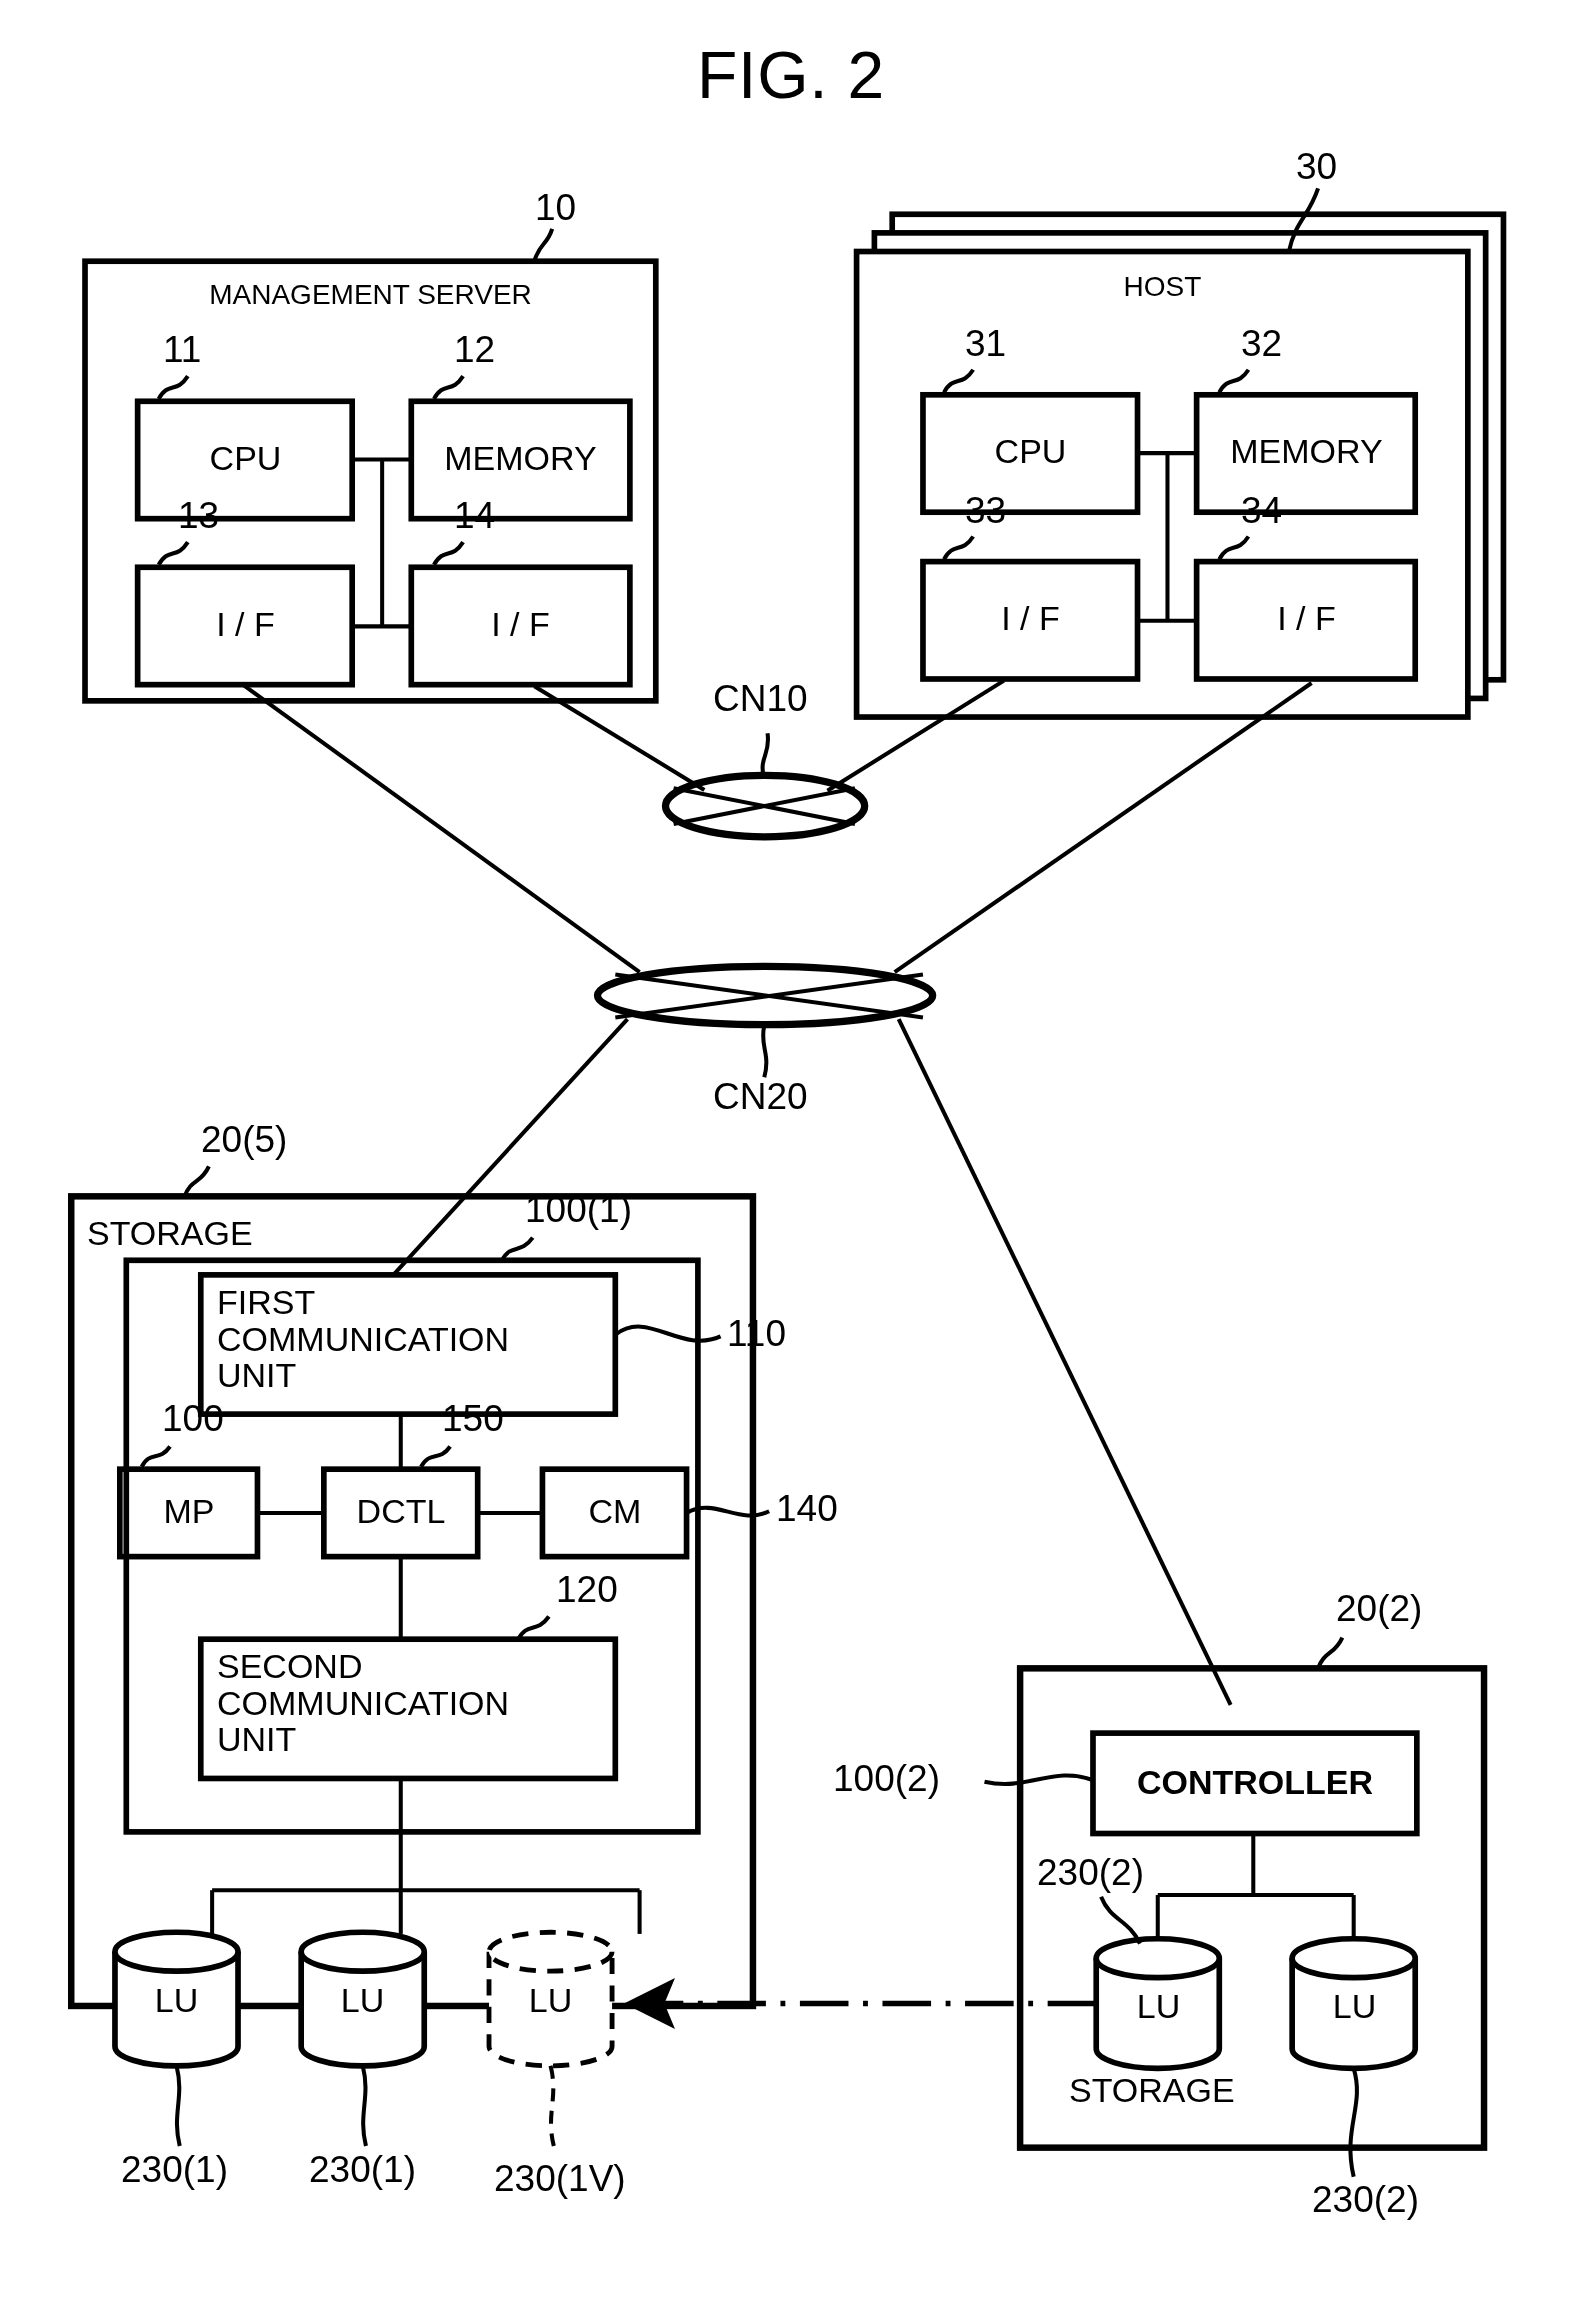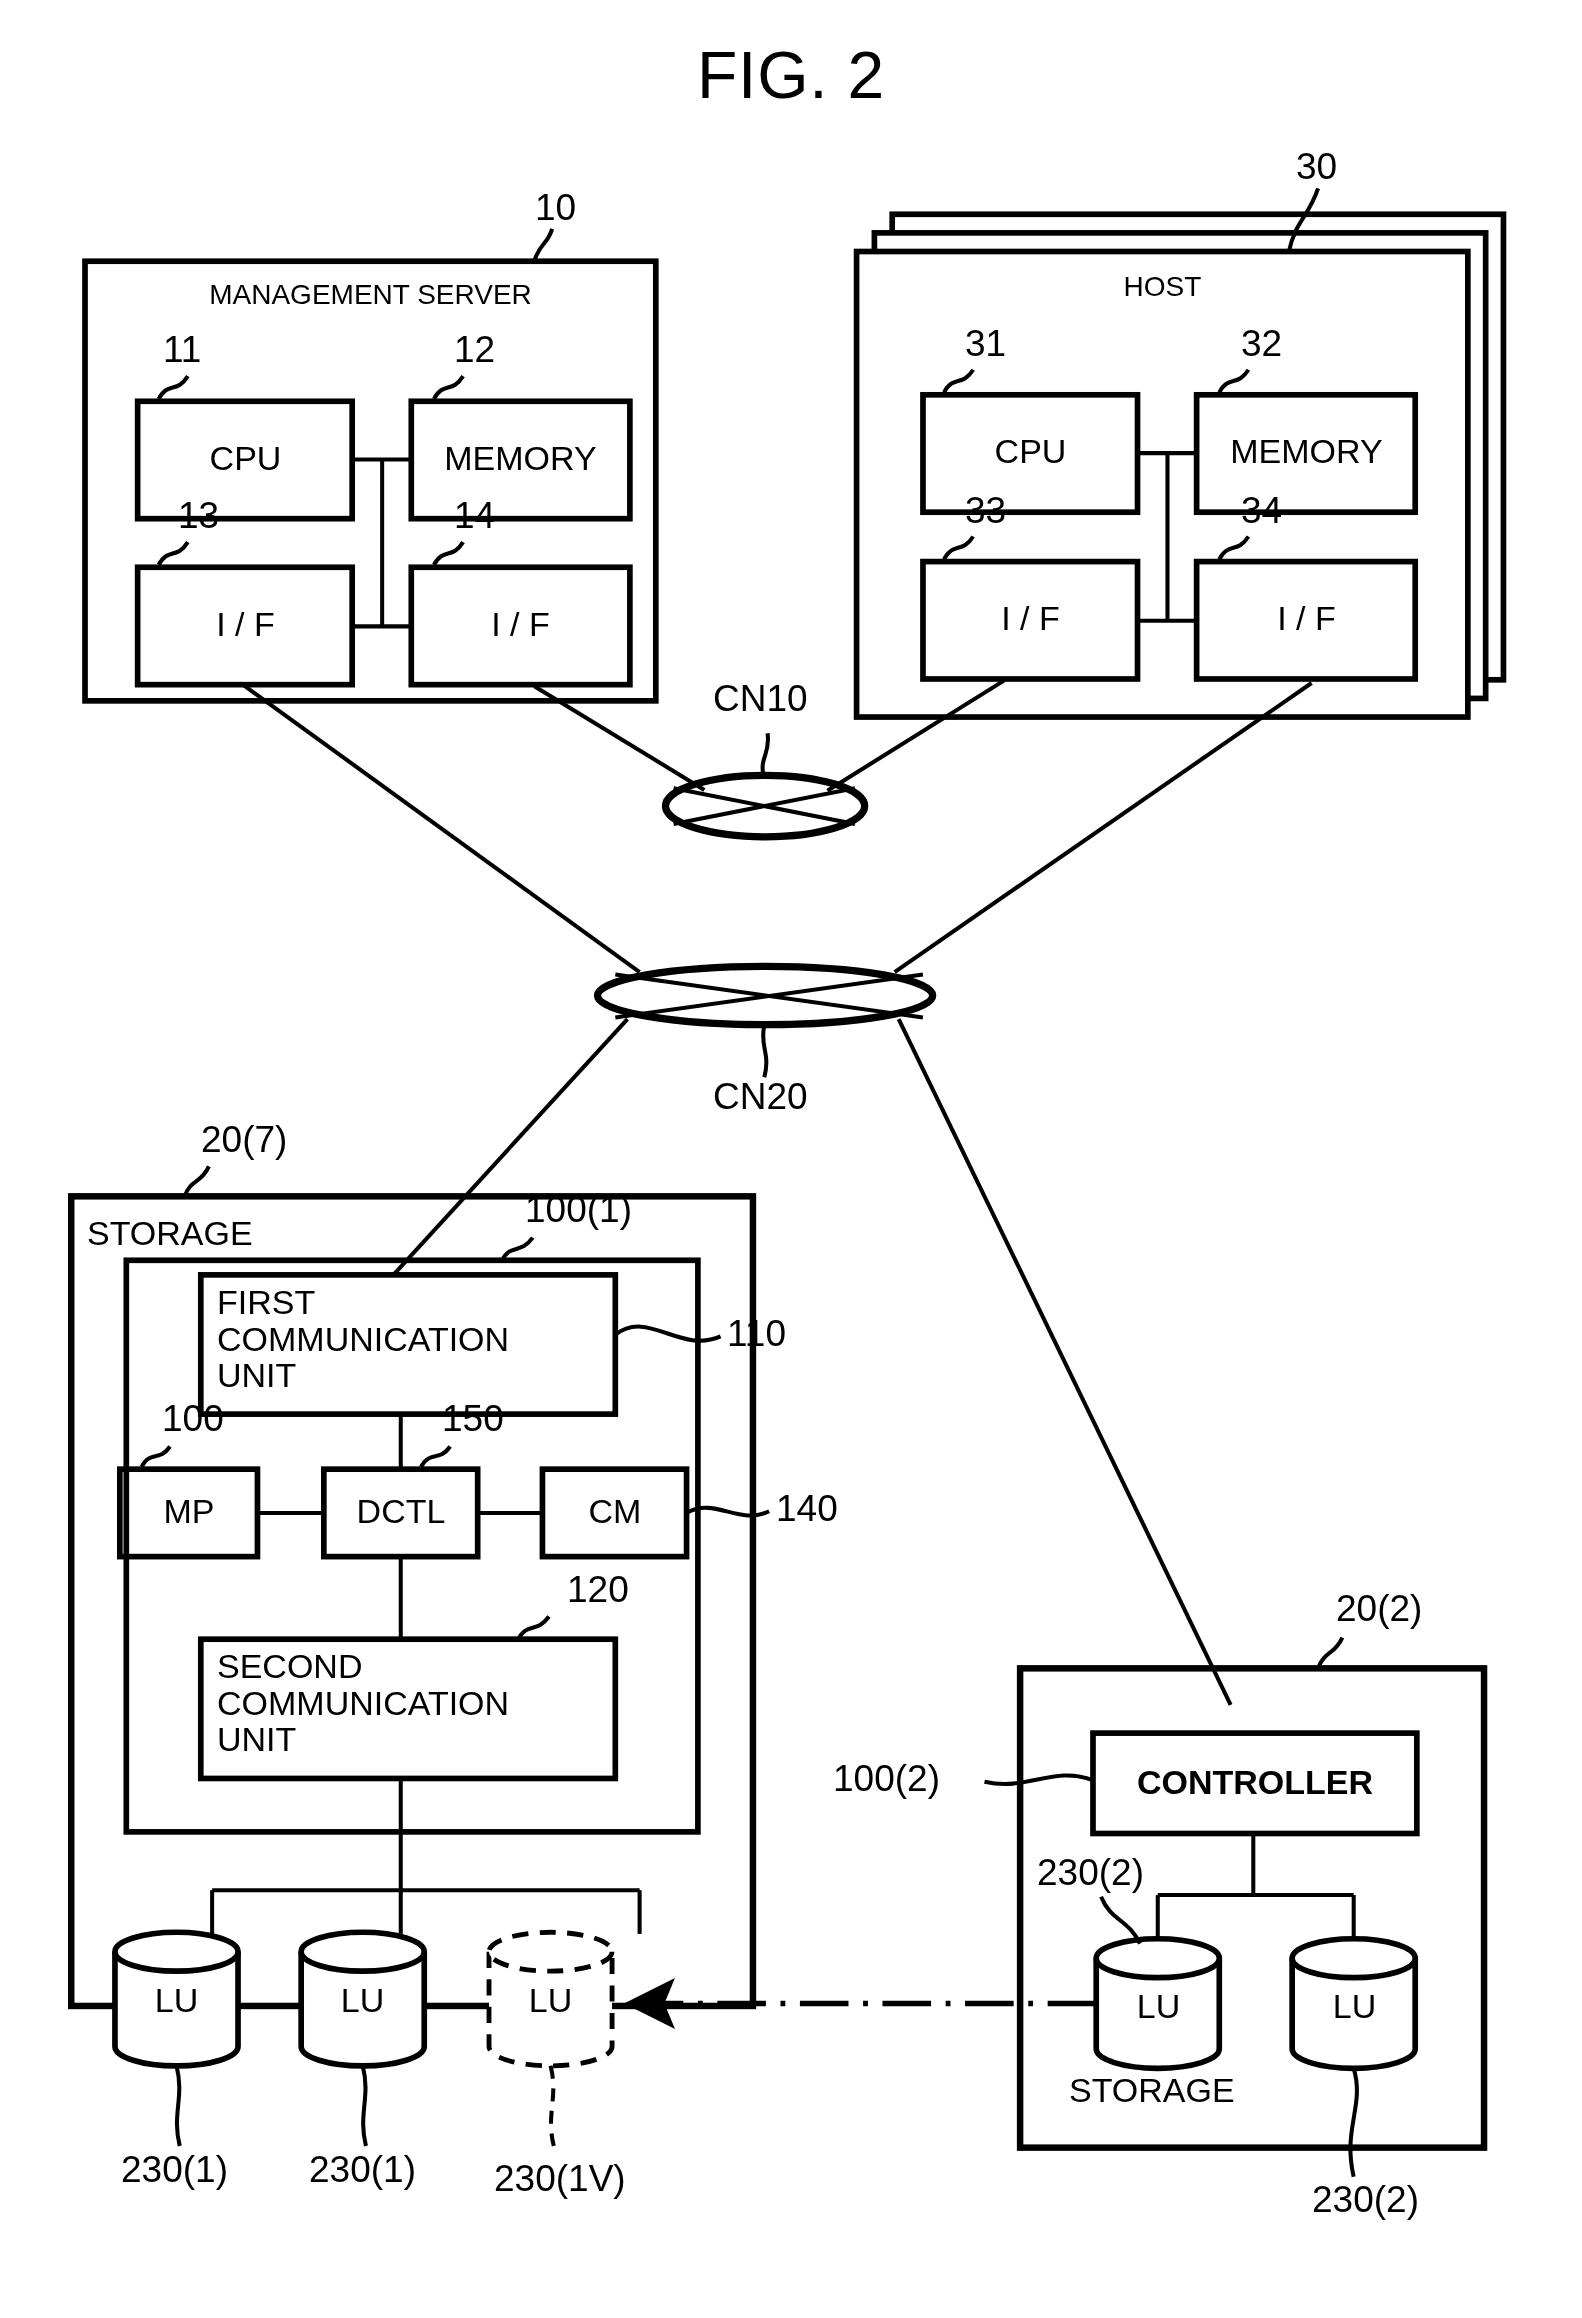--- a/index.html
+++ b/index.html
@@ -228,42 +228,42 @@
 
   <div class="txt boxlabel ctr" style="left:923px; top:600px; width:215px;">I / F</div>
   <div class="txt ref" style="left:965px; top:491px;">33</div>
 
   <div class="txt boxlabel ctr" style="left:1197px; top:600px; width:219px;">I / F</div>
   <div class="txt ref" style="left:1241px; top:491px;">34</div>
 
   <div class="txt ref" style="left:713px; top:679px;">CN10</div>
   <div class="txt ref" style="left:713px; top:1077px;">CN20</div>
 
-  <div class="txt ref" style="left:201px; top:1120px;">20(7)</div>
+  <div class="txt ref" style="left:201px; top:1120px;">20(5)</div>
   <div class="txt boxlabel" style="left:87px; top:1215px;">STORAGE</div>
   <div class="txt ref" style="left:525px; top:1190px;">100(1)</div>
 
   <div class="txt boxlabel" style="left:217px; top:1284px;">FIRST
 COMMUNICATION
 UNIT</div>
   <div class="txt ref" style="left:727px; top:1314px;">110</div>
 
   <div class="txt boxlabel ctr" style="left:120px; top:1493px; width:138px;">MP</div>
   <div class="txt ref" style="left:162px; top:1399px;">100</div>
 
   <div class="txt boxlabel ctr" style="left:324px; top:1493px; width:154px;">DCTL</div>
   <div class="txt ref" style="left:442px; top:1399px;">150</div>
 
   <div class="txt boxlabel ctr" style="left:543px; top:1493px; width:144px;">CM</div>
   <div class="txt ref" style="left:776px; top:1489px;">140</div>
 
   <div class="txt boxlabel" style="left:217px; top:1648px;">SECOND
 COMMUNICATION
 UNIT</div>
-  <div class="txt ref" style="left:556px; top:1570px;margin-left:11px;">120</div>
+  <div class="txt ref" style="left:556px; top:1570px;">120</div>
 
   <div class="txt boxlabel ctr" style="left:115px; top:1982px; width:123px;">LU</div>
   <div class="txt boxlabel ctr" style="left:301px; top:1982px; width:123px;">LU</div>
   <div class="txt boxlabel ctr" style="left:489px; top:1982px; width:123px;">LU</div>
 
   <div class="txt ref" style="left:121px; top:2150px;">230(1)</div>
   <div class="txt ref" style="left:309px; top:2150px;">230(1)</div>
   <div class="txt ref" style="left:494px; top:2150px;margin-top:9px;">230(1V)</div>
 
   <div class="txt ref" style="left:1336px; top:1589px;">20(2)</div>

